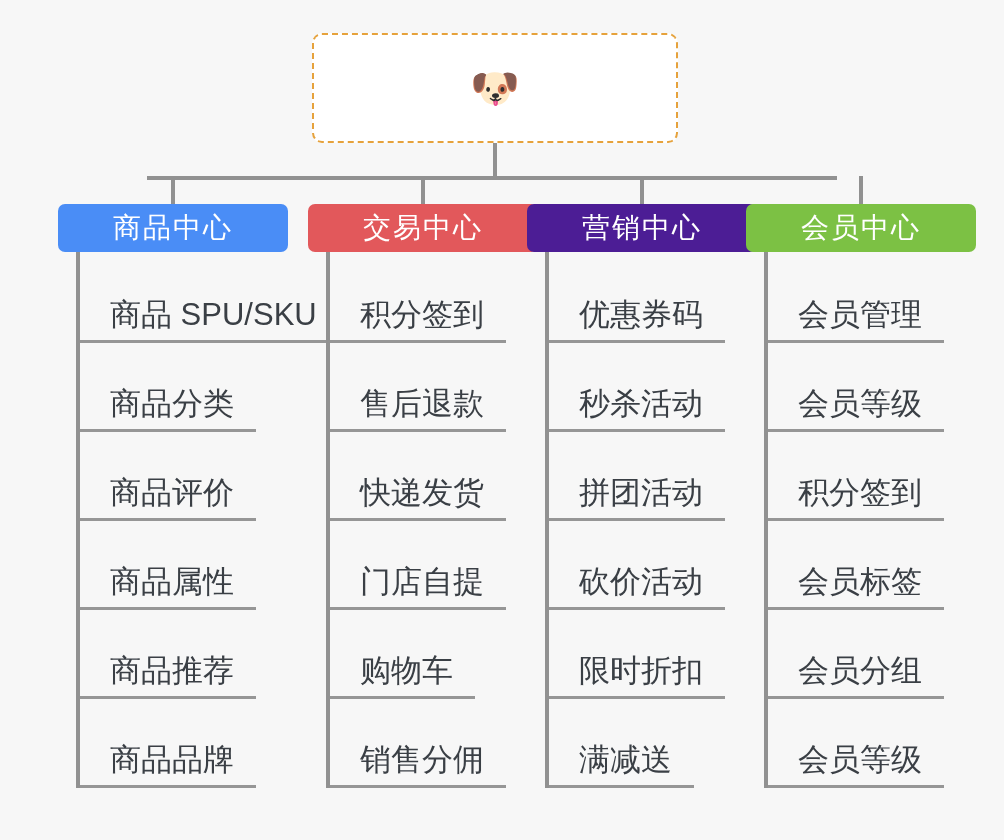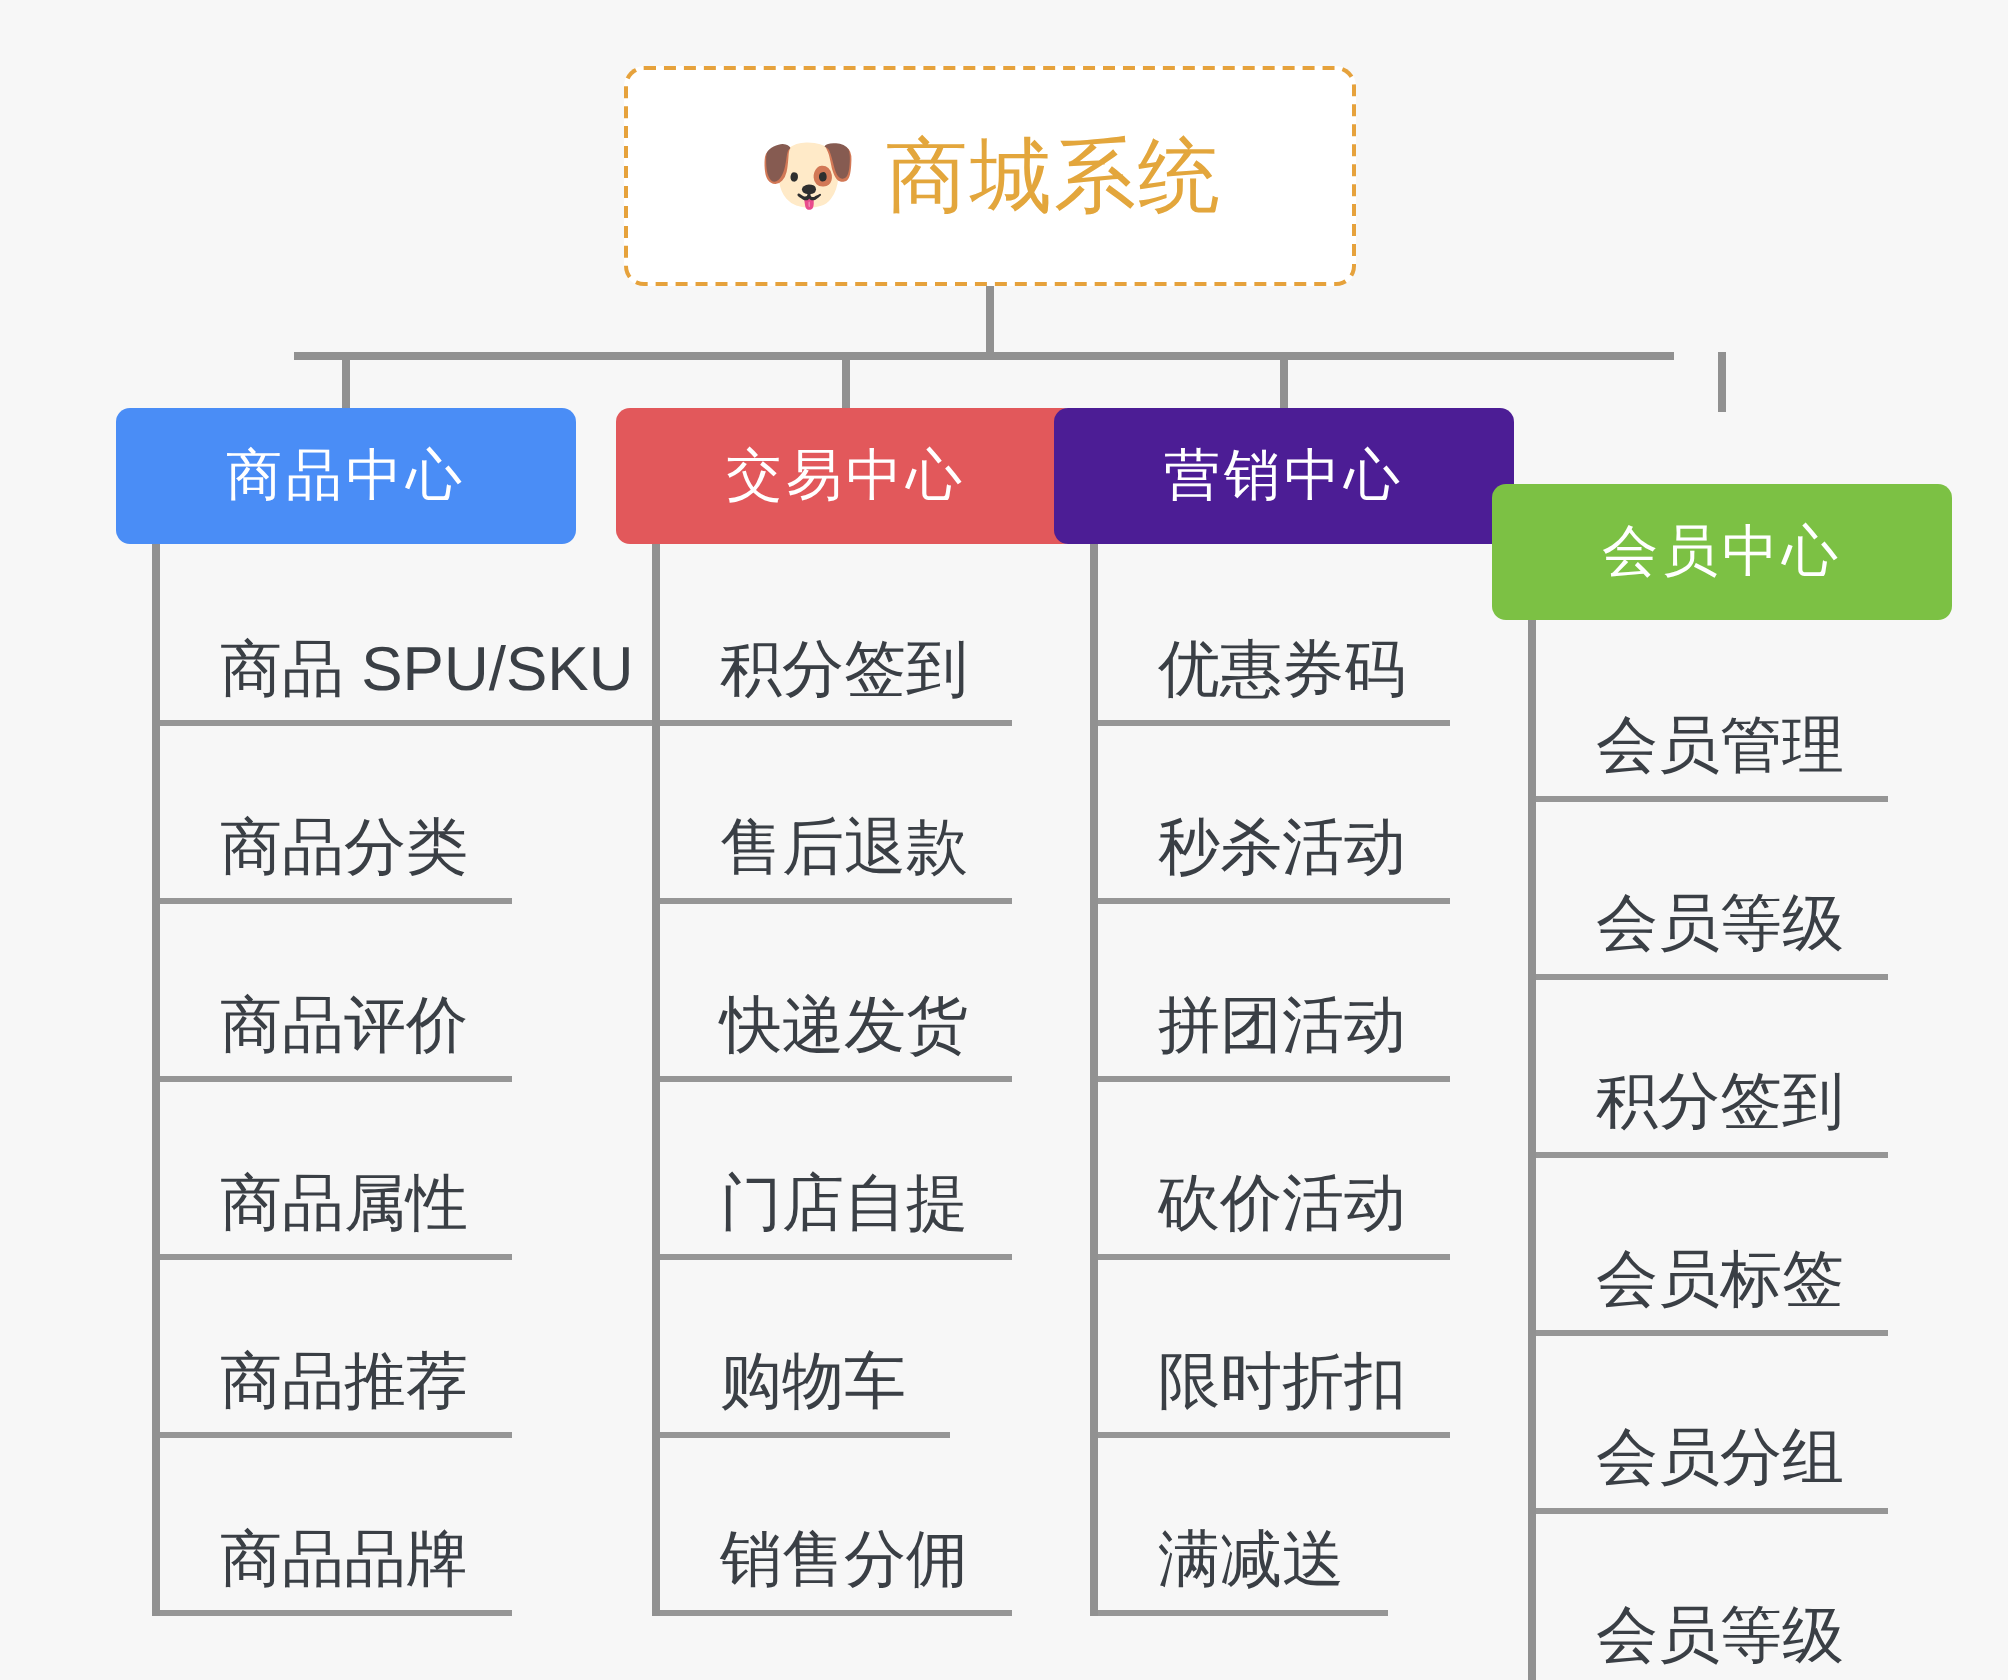--- a/index.html
+++ b/index.html
@@ -74,21 +74,21 @@
   }
 
   
   .column {
     position: absolute;
     top: 204px;
     width: 230px;
   }
 
   .cat-box {
-    height: 68px;
+    height: 48px;
     border-radius: 7px;
     display: flex;
     align-items: center;
     justify-content: center;
     color: #ffffff;
     font-size: 28px;
     letter-spacing: 2px;
     box-sizing: border-box;
   }
 
@@ -116,21 +116,20 @@
     box-sizing: border-box;
   }
 </style>
 </head>
 <body>
 
 <div id="mindmap">
 
   <div class="root-node">
     <span class="root-emoji">🐶</span>
-    <span class="root-title">商城系统</span>
   </div>
 
   <div class="conn conn-stem"></div>
   <div class="conn conn-bar"></div>
 
   <div id="drops">
       <div class="conn conn-drop" style="left: 171px;"></div>
       <div class="conn conn-drop" style="left: 421px;"></div>
       <div class="conn conn-drop" style="left: 640px;"></div>
       <div class="conn conn-drop" style="left: 859px;"></div>
@@ -199,21 +198,21 @@
             <span class="leaf-label">砍价活动</span>
           </div>
           <div class="leaf-item">
             <span class="leaf-label">限时折扣</span>
           </div>
           <div class="leaf-item">
             <span class="leaf-label">满减送</span>
           </div>
         </div>
       </div>
-      <div class="column" style="left: 746px; margin-top: 38px;">
+      <div class="column" style="left: 746px;">
         <div class="cat-box" style="background: rgb(124, 193, 68);">会员中心</div>
         <div class="leaf-list">
           <div class="leaf-item">
             <span class="leaf-label">会员管理</span>
           </div>
           <div class="leaf-item">
             <span class="leaf-label">会员等级</span>
           </div>
           <div class="leaf-item">
             <span class="leaf-label">积分签到</span>

